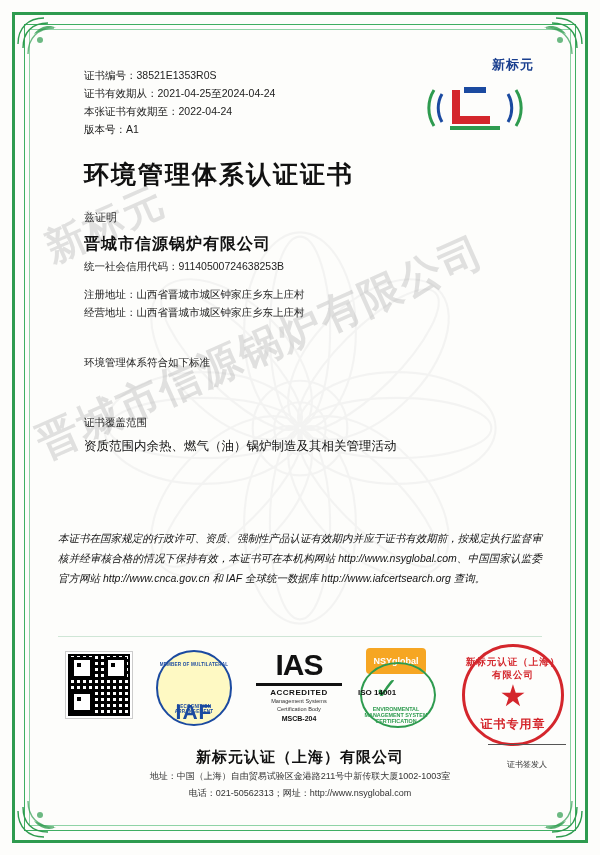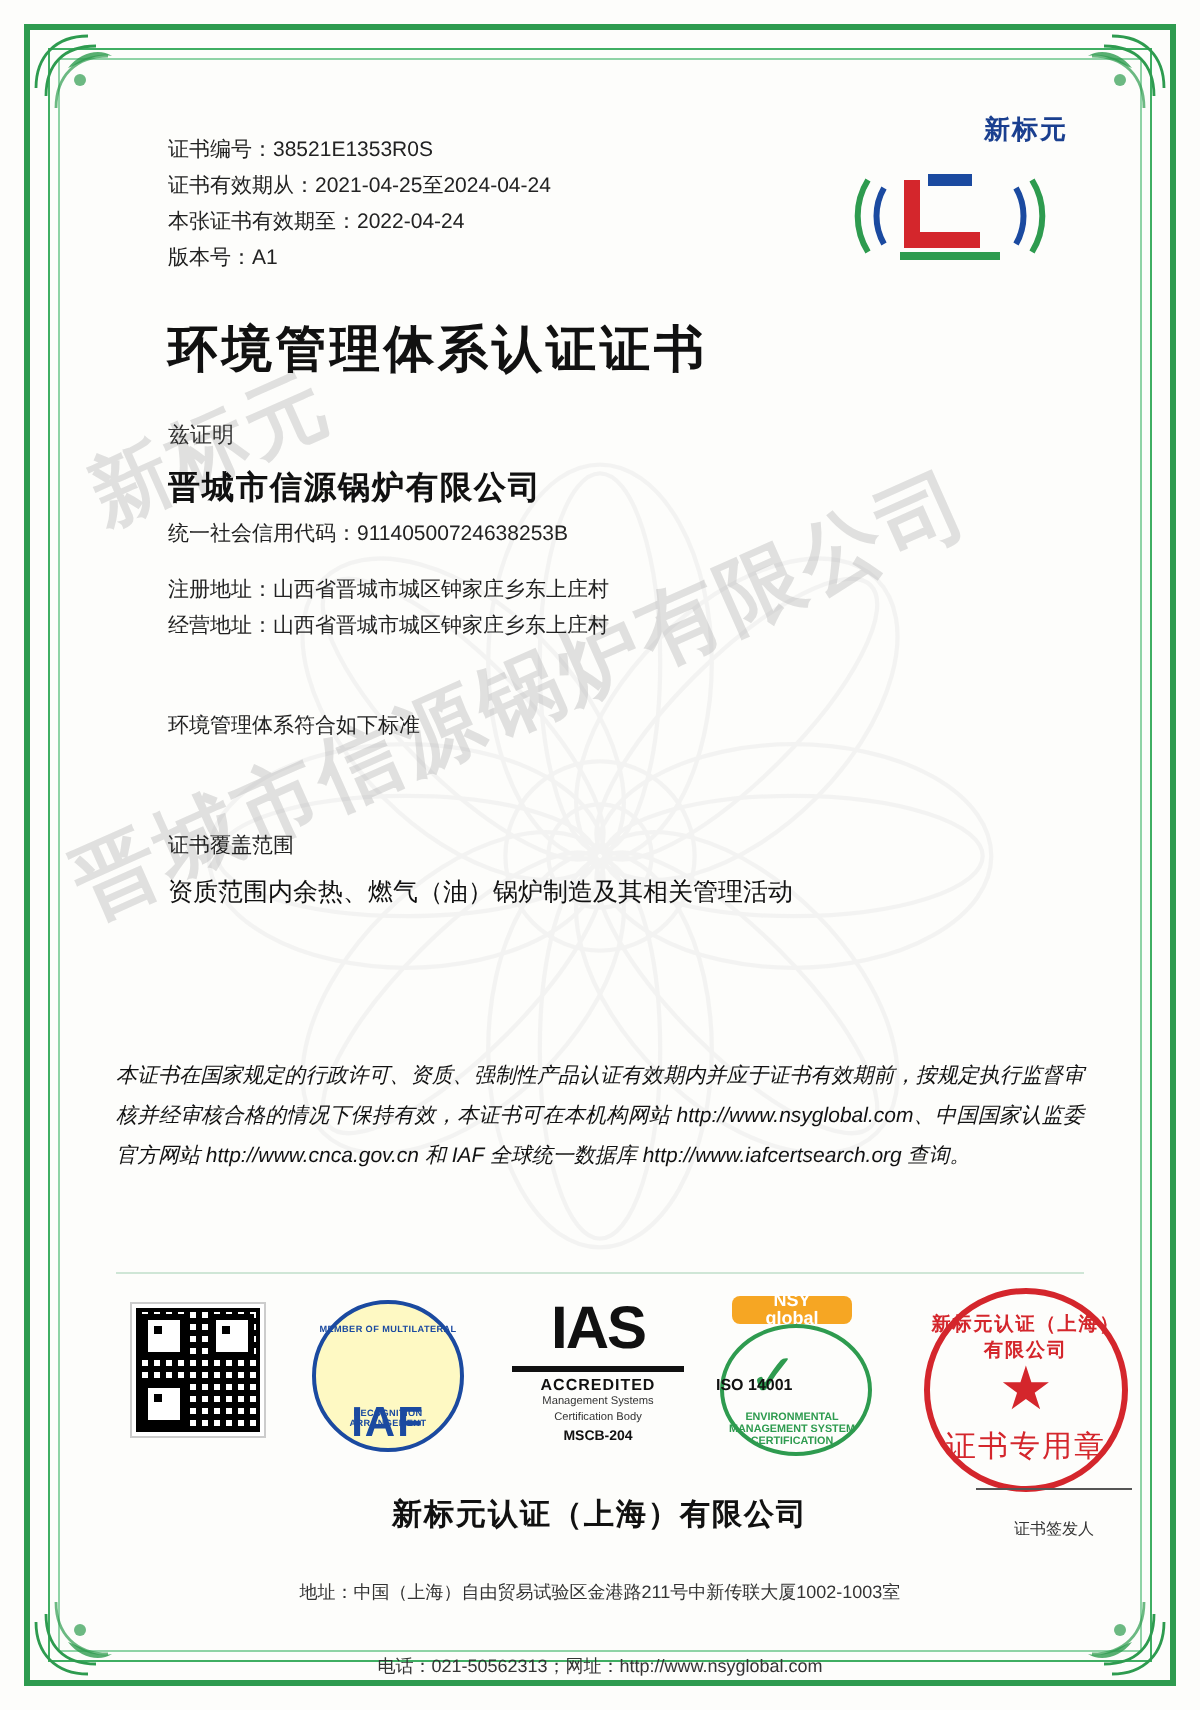--- a/index.html
+++ b/index.html
@@ -177,23 +177,23 @@
     border:3px solid #111;border-width:0 0 3px 0;padding-bottom:1px;
   }
   .ias .ias-sub{font-size:8px;font-weight:bold;color:#111;margin-top:2px;letter-spacing:.5px;}
   .ias .ias-sm{font-size:5.6px;color:#333;line-height:7px;margin-top:1px;}
   .ias .ias-code{font-size:7px;font-weight:bold;color:#111;margin-top:2px;}
 
   .nsy-badge{
     position:absolute;left:300px;top:0;width:76px;height:78px;
   }
   .nsy-badge .nsy-top{
-    position:absolute;left:8px;top:0;width:60px;height:14px;border-radius:4px;
+    position:absolute;left:8px;top:0;width:60px;height:26px;border-radius:4px;
     background:#f6a623;color:#fff;font-size:9px;font-weight:bold;
-    display:flex;flex-direction:column;align-items:center;justify-content:center;line-height:9px;
+    display:flex;flex-direction:row;align-items:center;justify-content:center;line-height:9px;
   }
   .nsy-badge .nsy-ring{
     position:absolute;left:2px;top:14px;width:72px;height:62px;border-radius:50%;
     border:2px solid #2e9b4f;
   }
   .nsy-badge .nsy-tick{
     position:absolute;left:16px;top:26px;font-size:30px;color:#2e9b4f;font-weight:bold;line-height:30px;
   }
   .nsy-badge .nsy-iso{
     position:absolute;left:0;right:0;top:40px;text-align:left;
@@ -212,37 +212,37 @@
   .seal .seal-star{
     position:absolute;left:50%;top:50%;transform:translate(-50%,-50%);
     font-size:30px;color:#d4262c;
   }
   .seal .seal-top{
     position:absolute;left:0;right:0;top:9px;text-align:center;
     font-size:9.5px;font-weight:bold;letter-spacing:1px;
   }
   .seal .seal-bot{
     position:absolute;left:0;right:0;bottom:10px;text-align:center;
-    font-size:15px;font-weight:normal;letter-spacing:1px;
+    font-size:12px;font-weight:bold;letter-spacing:1px;
   }
   .sign-line{
     position:absolute;left:430px;top:96px;width:78px;text-align:center;
     border-top:1px solid #555;padding-top:14px;
     font-size:8px;color:#333;
   }
 
   
   .footer{
     position:absolute;left:0;right:0;top:700px;text-align:center;
   }
   .footer .f-company{
     font-size:15px;font-weight:bold;color:#111;letter-spacing:1px;
   }
   .footer .f-line{
-    font-size:9px;color:#333;margin-top:22px;line-height:15px;text-align:center;
+    font-size:9px;color:#333;margin-top:2px;line-height:15px;text-align:center;
   }
   .hr-sep{
     position:absolute;left:10px;right:10px;top:588px;height:1px;background:#cfe6d6;
   }
 </style>
 </head>
 <body>
 
 <div class="cert">
 

